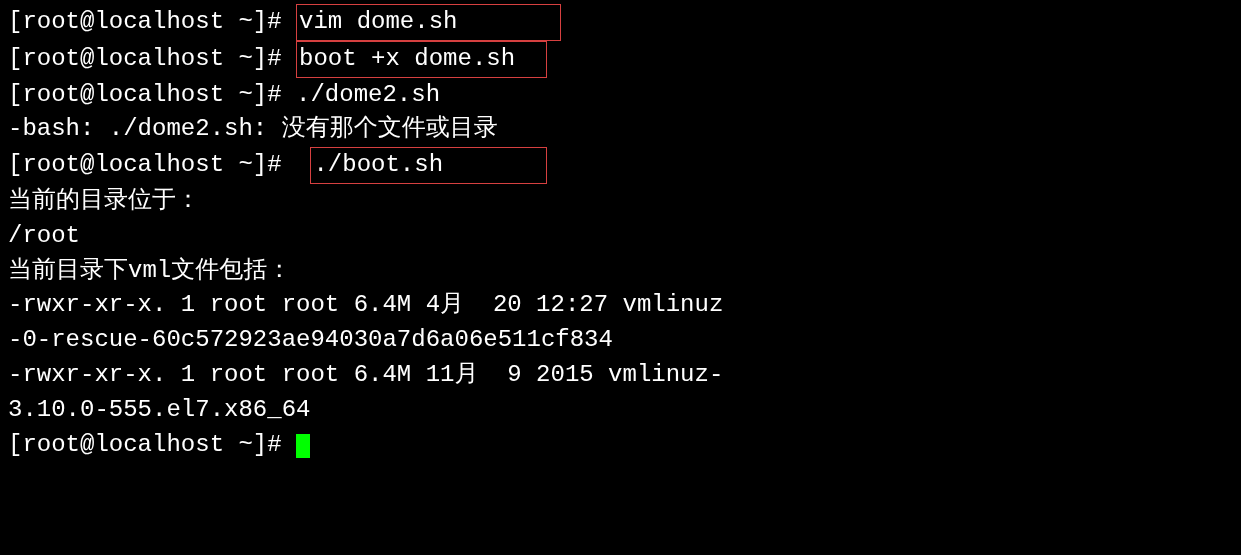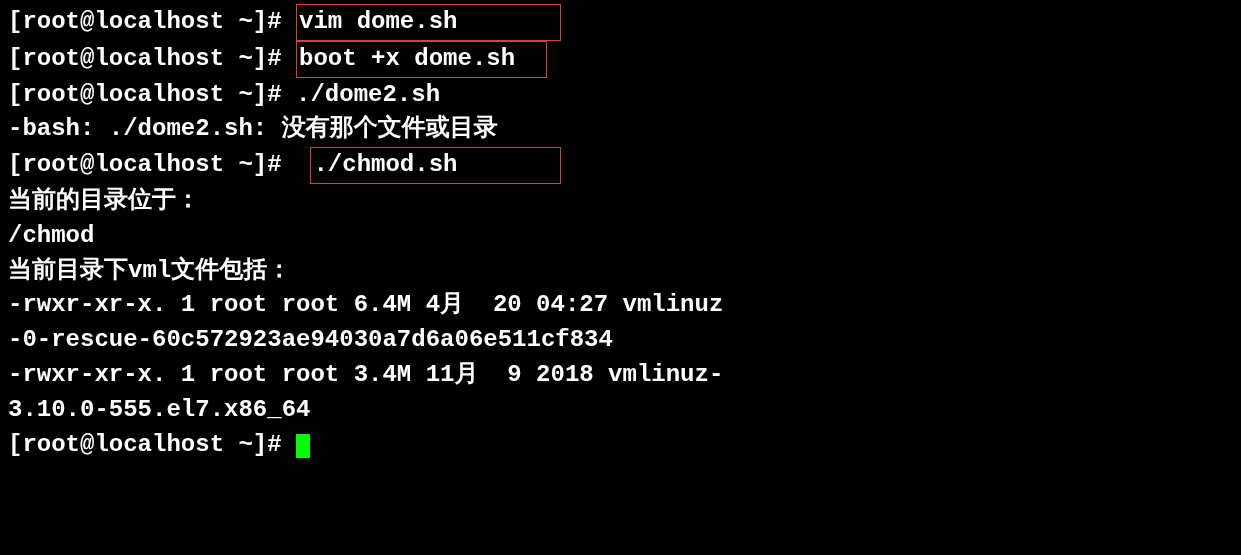--- a/index.html
+++ b/index.html
@@ -1,15 +1,15 @@
 <!DOCTYPE html>
 <html><head>
   <meta charset="utf-8">
   <style>
-    * { margin: 0; padding: 0; box-sizing: border-box; font-weight: bold; }
+    * { margin: 0; padding: 0; box-sizing: border-box; }
     body {
       background: #000;
       color: #fff;
       font-family: "Courier New", monospace;
       font-size: 24px;
       line-height: 1.45;
       padding: 4px 8px;
       width: 1241px;
       overflow: hidden;
     }
@@ -27,21 +27,21 @@
       vertical-align: text-bottom;
     }
   </style>
 </head>
 <body>
 
 <div class="line"><span>[root@localhost ~]# </span><span class="highlight">vim dome.sh       </span></div>
 <div class="line"><span>[root@localhost ~]# </span><span class="highlight">boot +x dome.sh  </span></div>
 <div class="line"><span>[root@localhost ~]# </span><span>./dome2.sh</span></div>
 <div class="line">-bash: ./dome2.sh: 没有那个文件或目录</div>
-<div class="line"><span>[root@localhost ~]# </span><span> </span><span class="highlight">./chmod.sh       </span></div>
+<div class="line"><span>[root@localhost ~]# </span><span> </span><span class="highlight">./boot.sh       </span></div>
 <div class="line">当前的目录位于：</div>
-<div class="line">/chmod</div>
+<div class="line">/root</div>
 <div class="line">当前目录下vml文件包括：</div>
-<div class="line">-rwxr-xr-x. 1 root root 6.4M 4月  20 04:27 vmlinuz</div>
+<div class="line">-rwxr-xr-x. 1 root root 6.4M 4月  20 12:27 vmlinuz</div>
 <div class="line">-0-rescue-60c572923ae94030a7d6a06e511cf834</div>
-<div class="line">-rwxr-xr-x. 1 root root 3.4M 11月  9 2018 vmlinuz-</div>
+<div class="line">-rwxr-xr-x. 1 root root 6.4M 11月  9 2015 vmlinuz-</div>
 <div class="line">3.10.0-555.el7.x86_64</div>
 <div class="line"><span>[root@localhost ~]# </span><span class="cursor"></span></div>
 
 </body></html>

